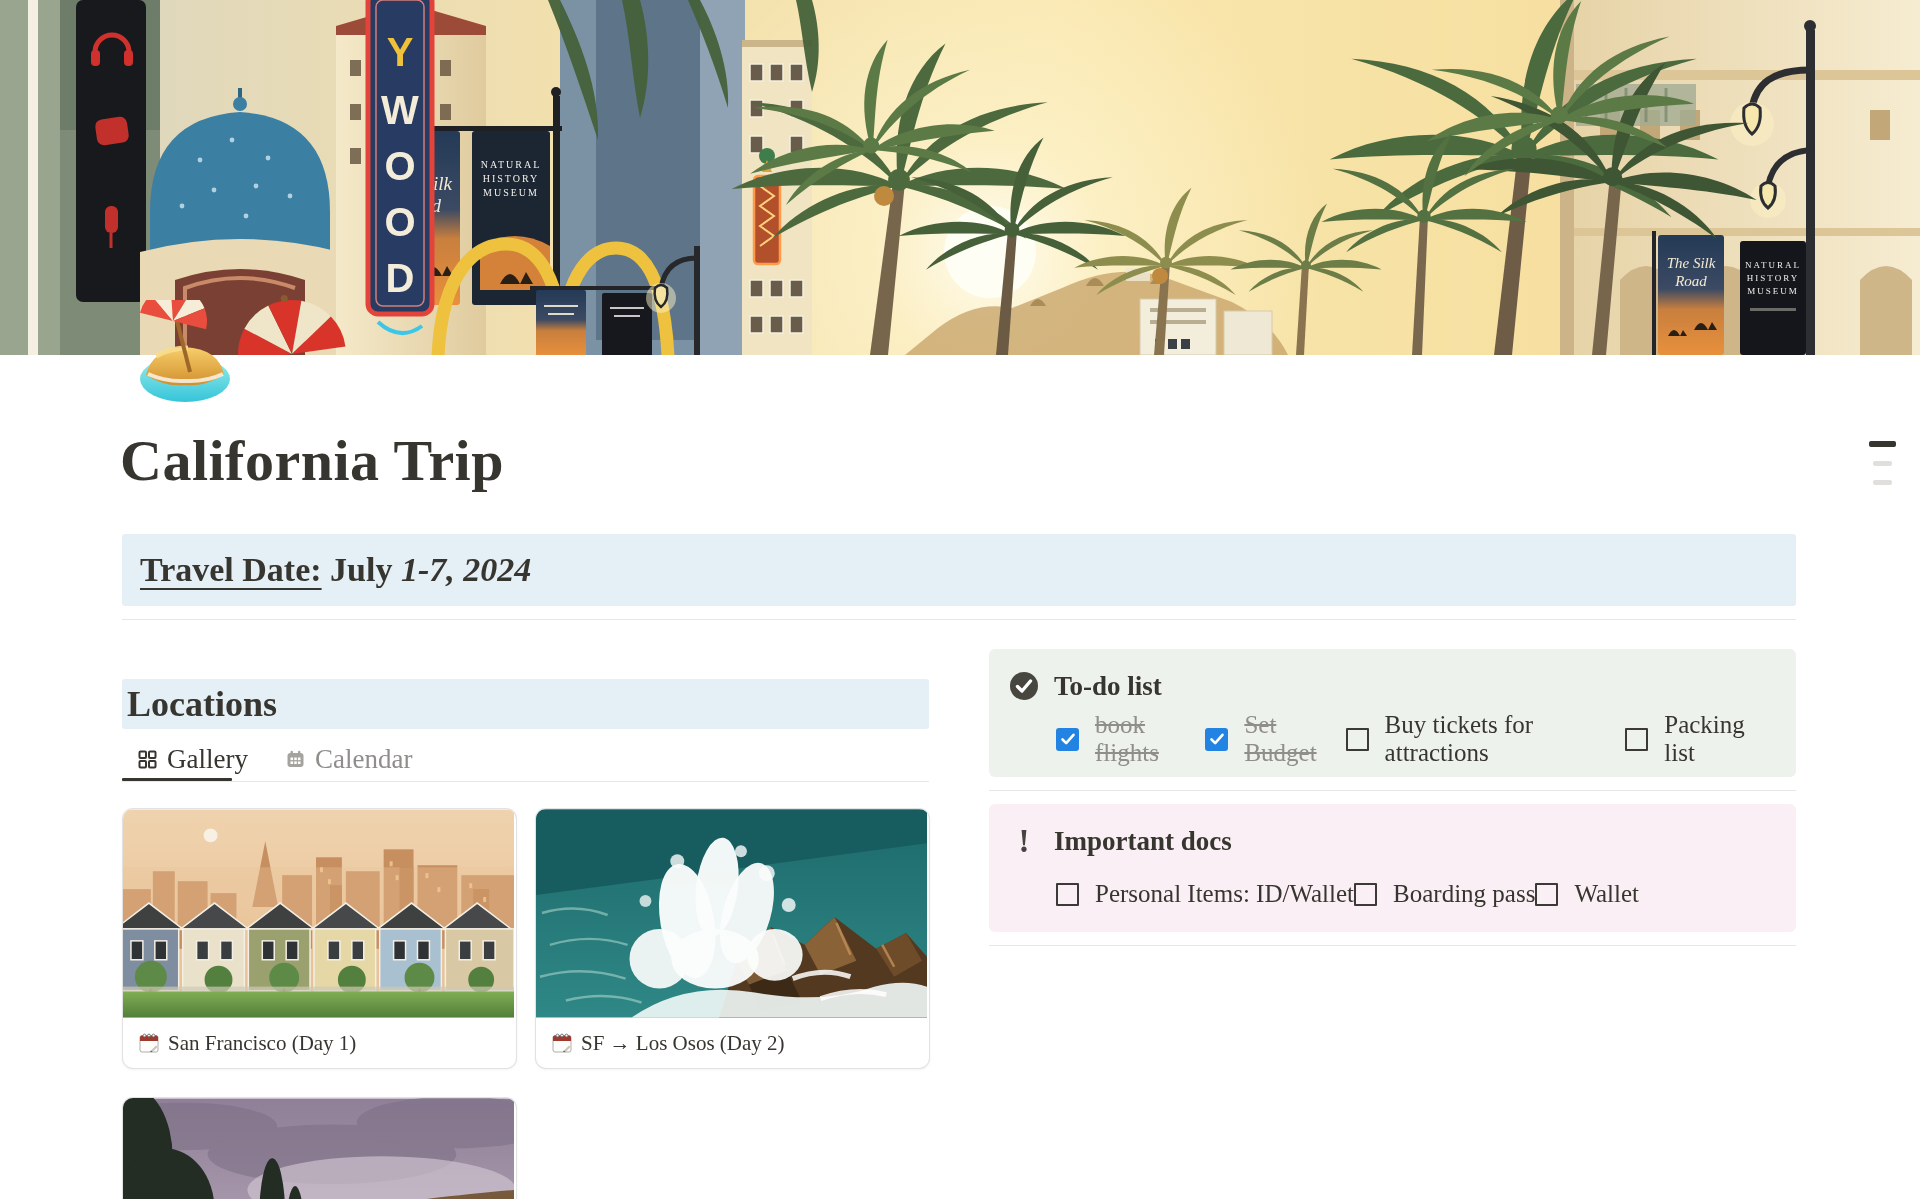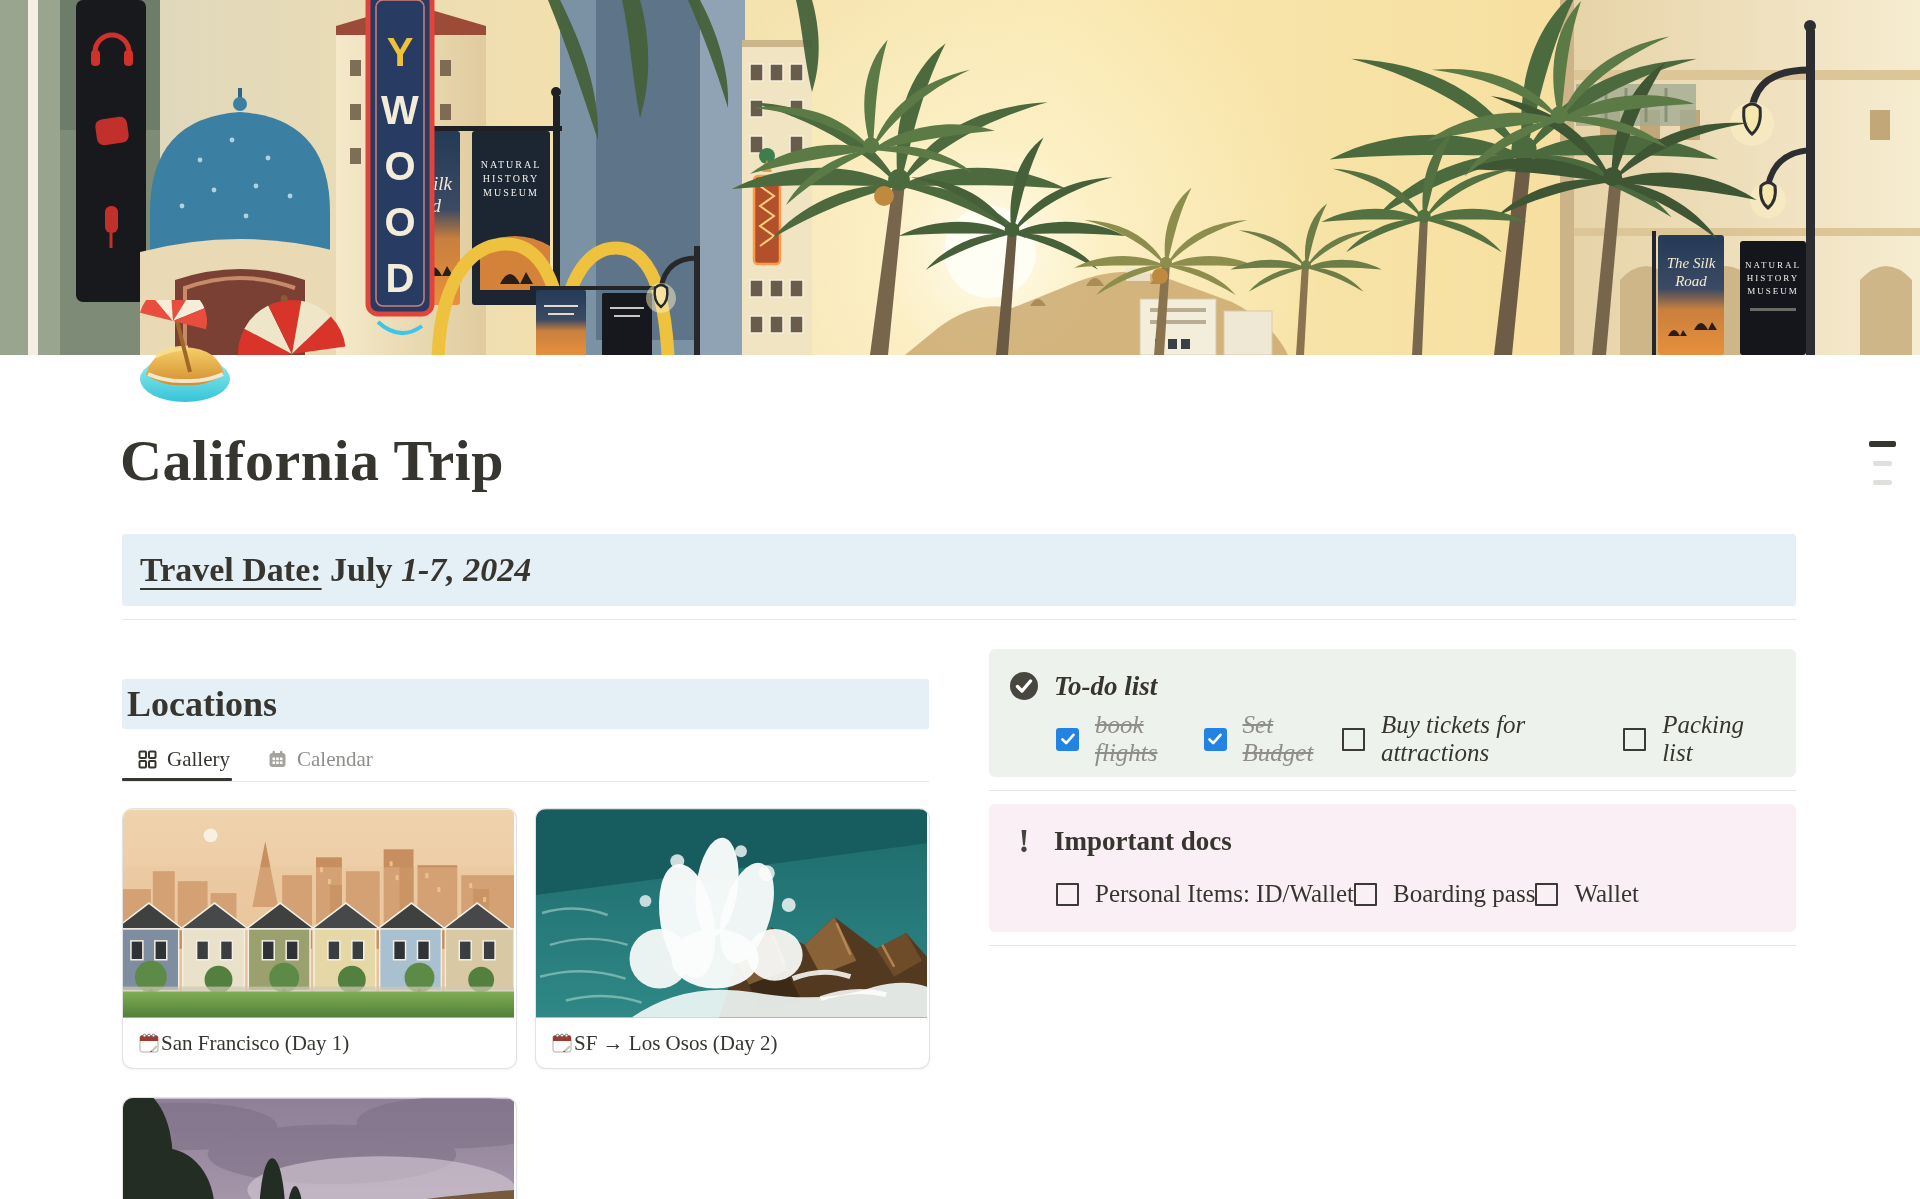--- a/index.html
+++ b/index.html
@@ -23,34 +23,34 @@
   .td-underline{text-decoration:underline;text-underline-offset:7px;text-decoration-thickness:2px;}
   .td-italic{font-style:italic;}
   .divider{border-top:1px solid #e8e7e4;margin-top:13px;}
   .columns{display:flex;gap:60px;margin-top:9px;}
   .col-left{width:807px;}
   .col-right{width:807px;}
   
   .loc-heading{margin-top:50px;height:50px;background:#e5eff6;border-radius:3px;display:flex;
                align-items:center;padding-left:5px;font-size:36px;font-weight:bold;cursor:text;}
   .tabs{display:flex;gap:38px;margin-top:14px;height:32px;align-items:center;padding-left:16px;}
-  .tab{display:flex;align-items:center;gap:10px;font-size:21px;color:#8f8e8b;cursor:pointer;}
+  .tab{display:flex;align-items:center;gap:10px;font-size:27px;color:#8f8e8b;cursor:pointer;}
   .tab.active{color:#37352f;}
   .tab-icon{display:flex;align-items:center;}
   .tab-rule{position:relative;margin-top:6px;border-bottom:1px solid #e9e8e5;height:0;}
   .active-bar{position:absolute;left:0;top:-3px;width:110px;height:3px;background:#37352f;border-radius:1px;}
   .cards{display:grid;grid-template-columns:393px 393px;column-gap:20px;row-gap:28px;margin-top:26px;}
   .card{width:393px;background:#fff;border:1px solid rgba(55,53,47,0.14);border-radius:11px;
         overflow:hidden;box-shadow:0 1px 3px rgba(15,15,15,0.05);cursor:pointer;}
   .card-img{display:block;width:391px;height:209px;}
-  .card-caption{height:50px;display:flex;align-items:center;gap:1px;padding:0 15px;font-size:21px;color:#37352f;}
+  .card-caption{height:50px;display:flex;align-items:center;gap:8px;padding:0 15px;font-size:21px;color:#37352f;}
   .cal-icon{display:flex;align-items:center;}
   
   .callout{border-radius:6px;padding:20px 24px 16px 20px;margin-top:20px;}
-  .callout.green{background:#eef2ec;font-style:italic;}
+  .callout.green{background:#eef2ec;}
   .callout.pink{background:#f9eff4;margin-top:13px;}
   .callout-header{display:flex;align-items:center;gap:15px;font-size:27px;font-weight:bold;height:34px;}
   .check-circle{display:flex;align-items:center;}
   .excl-icon{width:30px;text-align:center;font-size:33px;font-weight:bold;color:#45433e;line-height:30px;}
   .callout-items{margin:14px 0 0 47px;display:flex;flex-direction:row;}
   .check-item{display:flex;align-items:center;gap:16px;height:44px;font-size:25px;}
   .checkbox{width:23px;height:23px;box-sizing:border-box;border:2.2px solid #3b3a36;border-radius:1px;
             background:transparent;display:flex;align-items:center;justify-content:center;cursor:pointer;flex:none;}
   .checkbox svg{display:none;width:16px;height:16px;}
   .check-item.checked .checkbox{background:#2383e2;border-color:#2383e2;border-radius:3px;}

